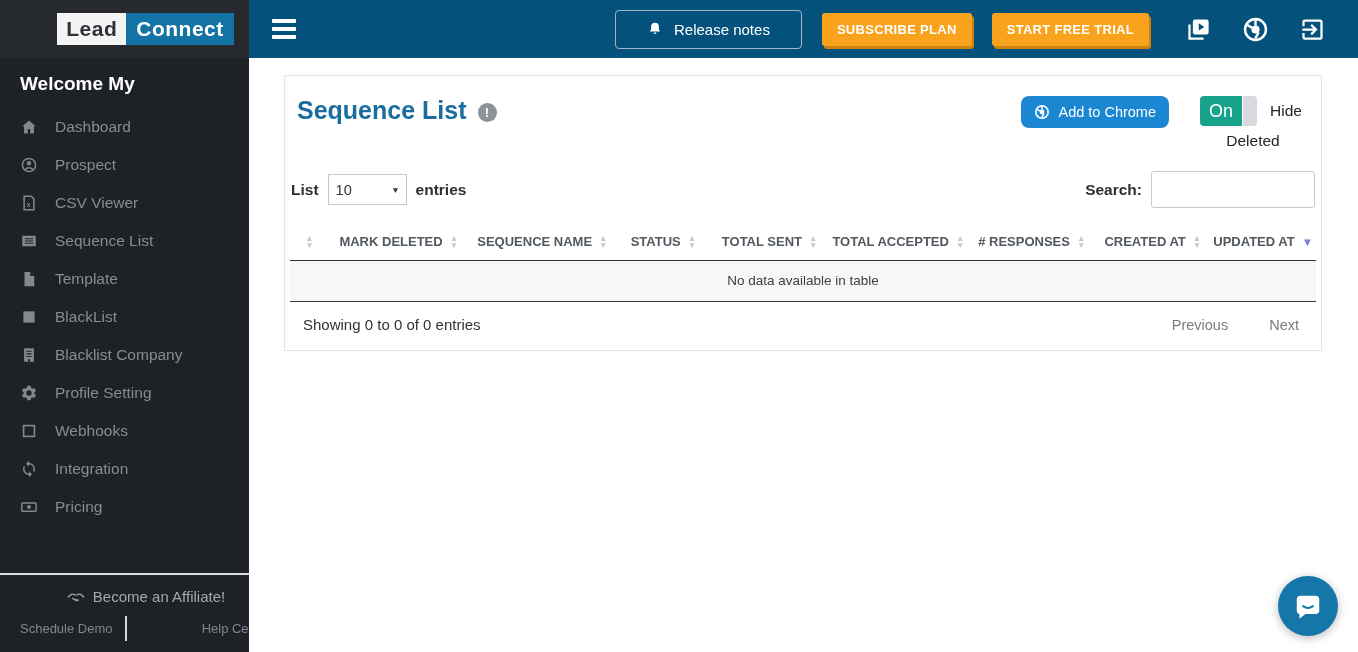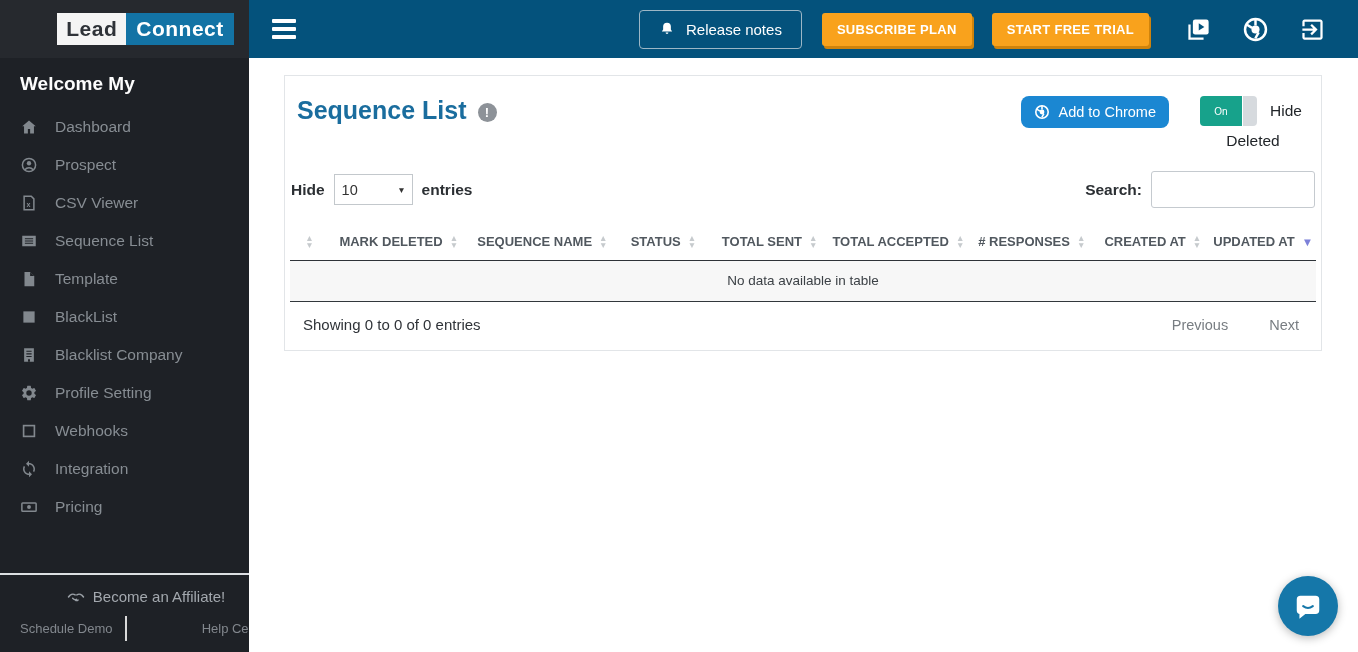--- a/index.html
+++ b/index.html
@@ -23,40 +23,40 @@
   .affiliate svg { width:20px; height:14px; }
   .footer-links { display:flex; align-items:center; justify-content:space-between; padding:11px 20px 11px; color:#82878d; font-size:13px; }
   .footer-links a { color:#82878d; text-decoration:none; cursor:pointer; }
   .vbar { width:2px; height:25px; background:#d9d9d9; margin-right:62px; }
 
   
   .topbar { position:absolute; left:249px; top:0; width:1109px; height:58px; background:#04527c; display:flex; align-items:center; }
   .hamburger { margin-left:19px; display:flex; flex-direction:column; gap:4px; cursor:pointer; padding:4px; }
   .hamburger span { display:block; width:24px; height:4px; background:#fff; border-radius:1px; }
   .topbar-right { margin-left:auto; display:flex; align-items:center; margin-right:32px; }
-  .release-btn { display:flex; align-items:center; gap:11px; background:transparent; border:1px solid #9db7c6; border-radius:4px; color:#fff; font-size:15px; padding:10px 19px; cursor:pointer; }
+  .release-btn { display:flex; align-items:center; gap:11px; background:transparent; border:1px solid #9db7c6; border-radius:4px; color:#fff; font-size:15px; padding:10px 31px; cursor:pointer; }
   .release-btn svg { width:16px; height:16px; }
   .orange-btn { background:#f9a21c; border:none; border-radius:3px; color:#fff; font-weight:bold; font-size:13px; padding:9px 15px; margin-left:20px; box-shadow:2px 3px 0 #cf830c; cursor:pointer; letter-spacing:.3px; }
   .tb-icon { margin-left:30px; cursor:pointer; display:flex; }
   .tb-icon.first { margin-left:36px; }
   .tb-icon svg { width:27px; height:27px; }
 
   
   .content { position:absolute; left:249px; top:58px; width:1109px; height:594px; background:#fff; }
   .card { position:absolute; left:35px; top:17px; width:1038px; border:1px solid #e2e5e8; background:#fff; }
   .card-head { display:flex; justify-content:space-between; align-items:flex-start; padding:20px 12px 4px; }
   .title-wrap { display:flex; align-items:center; gap:11px; }
   .page-title { color:#1a6d9e; font-size:25px; font-weight:bold; }
   .info-ic { width:19px; height:19px; border-radius:50%; background:#8d9298; color:#fff; font-weight:bold; font-size:13px; display:flex; align-items:center; justify-content:center; cursor:pointer; margin-top:3px; }
   .head-right { display:flex; align-items:flex-start; gap:31px; margin-right:3px; }
   .chrome-btn { display:flex; align-items:center; gap:8px; background:#1b87d2; color:#fff; border:none; border-radius:8px; font-size:14.5px; padding:8px 13px; cursor:pointer; }
   .chrome-btn svg { width:16px; height:16px; }
   .toggle-wrap { width:106px; text-align:center; font-size:15.5px; color:#212529; line-height:29px; cursor:pointer; }
   .toggle { float:left; display:flex; width:57px; height:30px; border-radius:4px; overflow:hidden; margin-right:9px; }
-  .toggle-on { background:#17a28b; color:#fff; font-size:10px; display:flex; align-items:center; justify-content:center; flex:1; }
+  .toggle-on { background:#17a28b; color:#fff; font-size:18px; display:flex; align-items:center; justify-content:center; flex:1; }
   .toggle-knob { width:15px; background:#d6dade; border-left:1px solid #fff; }
 
   .controls { display:flex; justify-content:space-between; align-items:center; margin:12px 6px 0; }
   .show-group { display:flex; align-items:center; gap:9px; font-size:15.5px; color:#2b2f33; font-weight:bold; }
   .sel-wrap { position:relative; }
   .sel-wrap select { width:79px; height:31px; border:1px solid #c3c8cc; background:#fff; font-size:14.5px; color:#333; padding:0 22px 0 7px; appearance:none; -webkit-appearance:none; font-family:inherit; border-radius:0; font-weight:normal; }
   .sel-wrap::after { content:"▼"; position:absolute; right:7px; top:50%; transform:translateY(-50%); font-size:8.5px; color:#333; pointer-events:none; }
   .search-group { display:flex; align-items:center; gap:9px; font-size:15.5px; color:#2b2f33; font-weight:bold; }
   .search-input { width:164px; height:37px; border:1px solid #c5cacf; border-radius:3px; padding:0 8px; font-size:14px; font-family:inherit; }
 
@@ -258,21 +258,21 @@
           <span class="toggle">
             <span class="toggle-on">On</span>
             <span class="toggle-knob"></span>
           </span><span>Hide Deleted</span>
         </div>
       </div>
     </div>
 
     <div class="controls">
       <div class="show-group">
-        <span>Hide</span>
+        <span>List</span>
         <span class="sel-wrap">
           <select>
             <option>10</option>
           </select>
         </span>
         <span>entries</span>
       </div>
       <div class="search-group">
         <span>Search:</span>
         <input class="search-input" type="text" value="" style="">

